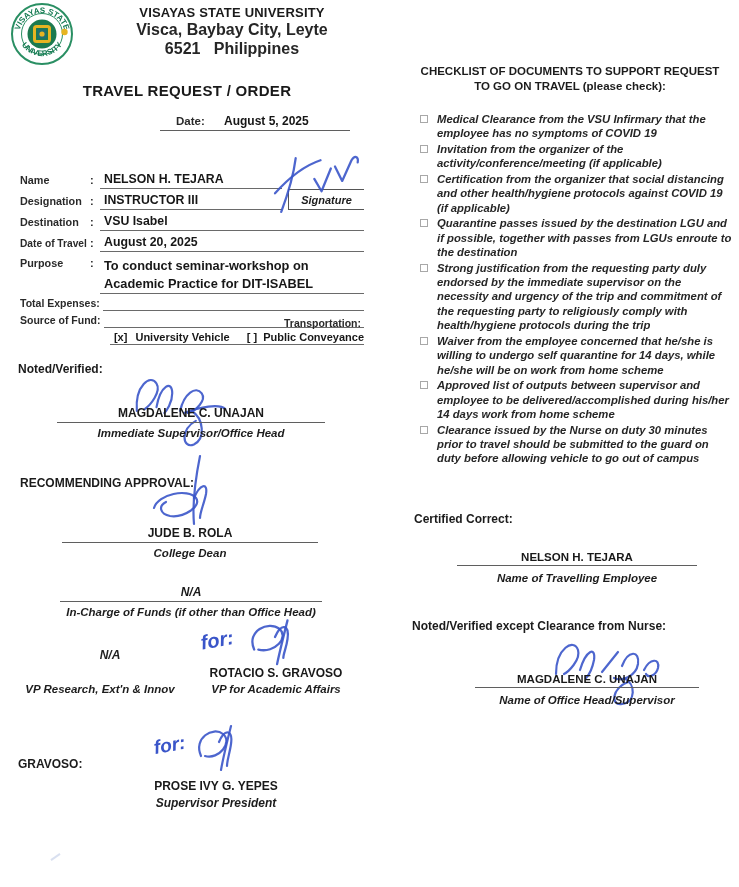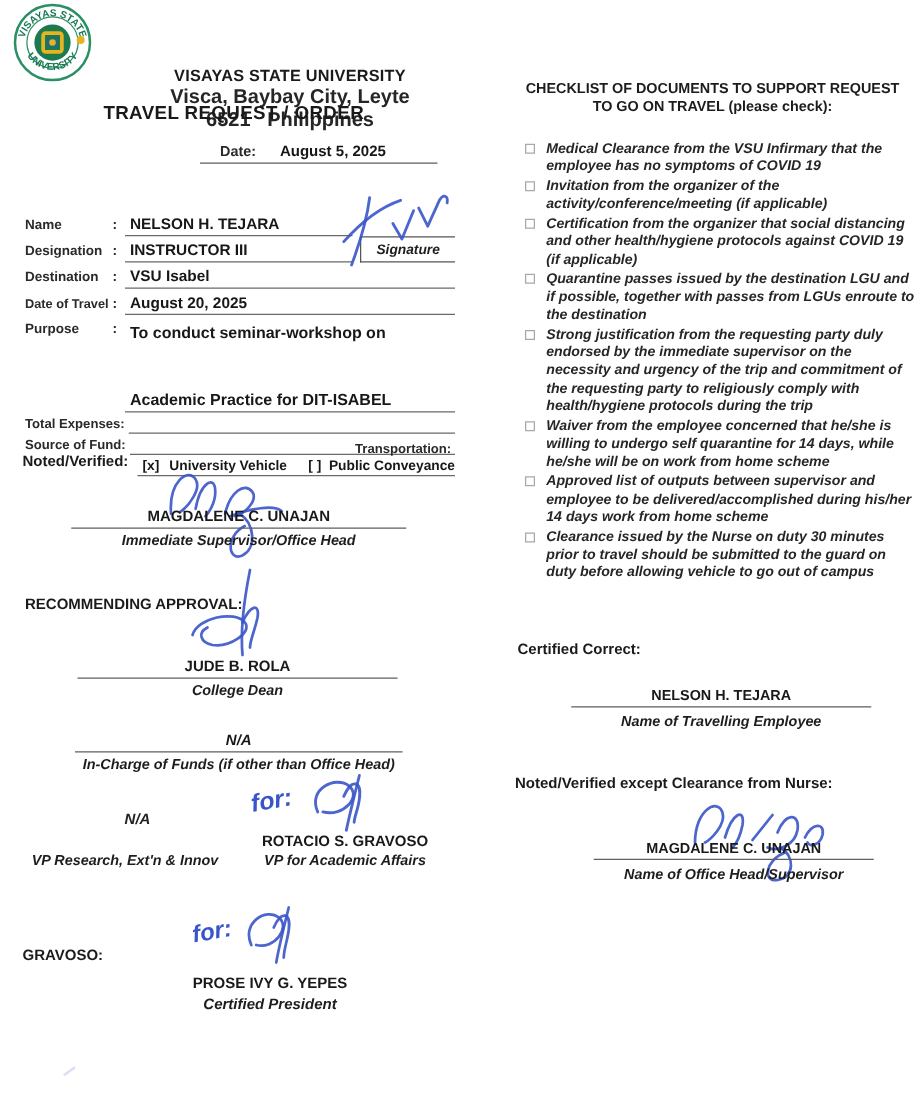--- a/index.html
+++ b/index.html
@@ -4,21 +4,21 @@
 <style>
   * { margin:0; padding:0; box-sizing:border-box; }
   html,body { background:#ffffff; }
   .page {
     position:relative; width:739px; height:887px; background:#ffffff;
     font-family:"Liberation Sans", sans-serif; color:#1f1f1f; overflow:hidden;
   }
   
   .seal { position:absolute; left:10px; top:2px; width:64px; height:64px; }
   .hdr-text { position:absolute; left:87px; top:5px; width:290px; text-align:center; }
-  .hdr-uni { font-size:13px; font-weight:bold; letter-spacing:.2px; color:#1a1a1a;margin-top:48px; }
+  .hdr-uni { font-size:13px; font-weight:bold; letter-spacing:.2px; color:#1a1a1a; }
   .hdr-addr { font-size:16px; font-weight:600; color:#262626; margin-top:1px; white-space:pre; }
   .doc-title { position:absolute; left:42px; top:82px; width:290px; text-align:center;
                font-size:15px; font-weight:bold; letter-spacing:.3px; color:#191919; }
   .date-line { position:absolute; left:160px; top:114px; width:190px; padding:0 0 2px 16px;
                border-bottom:1.3px solid #5f5f5f; font-size:11.5px; }
   .date-line .lab { font-weight:600; color:#2a2a2a; }
   .date-line .val { font-weight:bold; font-size:12px; color:#161616; margin-left:16px; }
 
   
   .form { position:absolute; left:20px; top:168px; width:344px; }
@@ -28,21 +28,21 @@
   .frow .val { flex:1; border-bottom:1.2px solid #6a6a6a; font-size:12.3px; font-weight:bold;
                color:#171717; padding:0 0 2px 4px; white-space:nowrap; }
   .frow.short .val { margin-right:82px; }
   .frow.small { height:17px; }
   .frow.small .lbl2 { font-size:10.5px; font-weight:600; color:#2a2a2a; padding-bottom:2px; margin-right:3px; }
   .frow.small .val { font-size:11px; padding-bottom:1px; }
   .purpose-row { display:flex; align-items:flex-end; position:relative; }
   .purpose-row .stack { flex:1; }
   .purpose-row .l1 { font-size:12.8px; font-weight:bold; color:#171717; padding-left:4px; height:21px; display:flex; align-items:flex-end; }
   .purpose-row .l2 { font-size:12.8px; font-weight:bold; color:#171717; padding:0 0 2px 4px; height:21px;
-                     display:flex; align-items:flex-end; border-bottom:1.2px solid #6a6a6a;margin-top:36px; }
+                     display:flex; align-items:flex-end; border-bottom:1.2px solid #6a6a6a; }
   .trans-row { height:20px;flex-direction:column; }
   .trans-row .val { font-weight:bold; font-size:11px; }
   .trans-row .mk { font-weight:bold; }
   .trans-row .sp1 { margin:0 14px 0 5px; } .trans-row .sp2 { margin-left:3px; }
   .sig-cell { position:absolute; left:268px; top:21px; width:76px; height:21px;
               border-top:1.2px solid #555; border-bottom:1.2px solid #555; border-left:1.2px solid #555;
               display:flex; align-items:center; justify-content:center;
               font-size:11px; font-weight:bold; font-style:italic; color:#1d1d1d; }
 
   
@@ -207,21 +207,21 @@
 
   <div class="sect-label" style="left:18px; top:757px;">GRAVOSO:</div>
 
   <svg class="sig" style="left:152px; top:722px; width:112px; height:62px;" viewBox="0 0 110 62">
     <text x="2" y="32" transform="rotate(-10 2 32)" class="formark">for:</text>
     <path d="M48,34 C40,16 60,4 70,12 C80,20 66,38 52,34"></path>
     <path d="M78,4 C74,20 70,36 68,48"></path>
     <path d="M66,20 C72,6 80,8 78,22 C77,30 74,38 74,44"></path>
   </svg>
   <div class="sig-name" style="left:122px; top:779px; width:188px; border-bottom:none;">PROSE IVY G. YEPES</div>
-  <div class="sig-role" style="left:122px; top:796px; width:188px; font-size:12px;">Certified President</div>
+  <div class="sig-role" style="left:122px; top:796px; width:188px; font-size:12px;">Supervisor President</div>
 
   <div class="chk-title">
     <div>CHECKLIST OF DOCUMENTS TO SUPPORT REQUEST</div>
     <div>TO GO ON TRAVEL (please check):</div>
   </div>
 
   <div class="chk-list">
     <div class="chk-item">
       <span class="chk-box"></span>
       <span class="chk-text">Medical Clearance from the VSU Infirmary that the employee has no symptoms of COVID 19</span>

